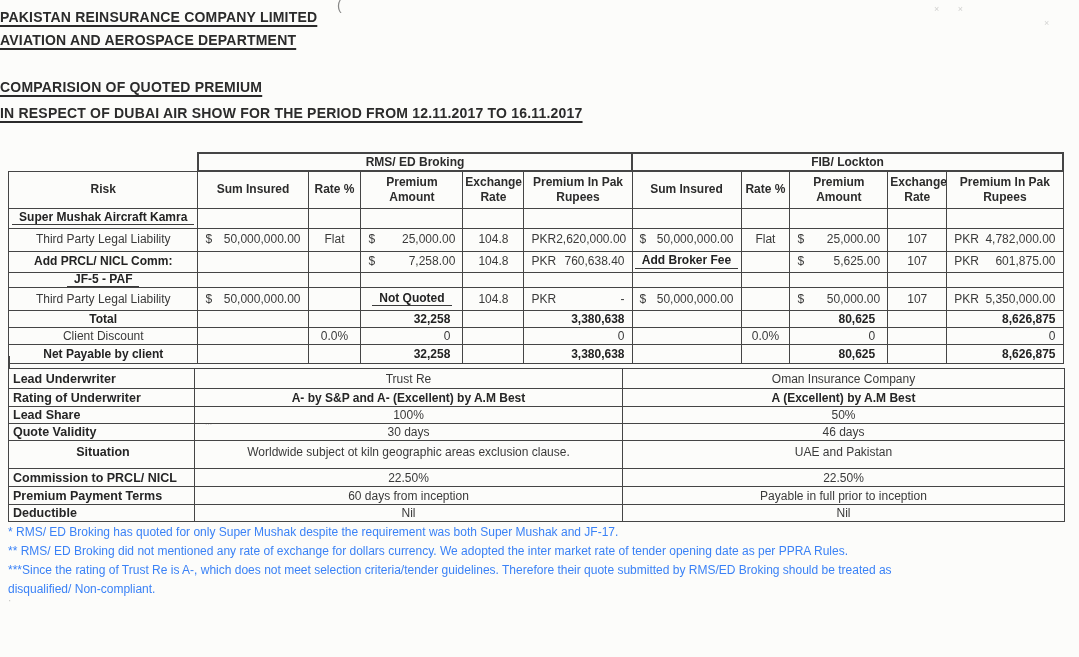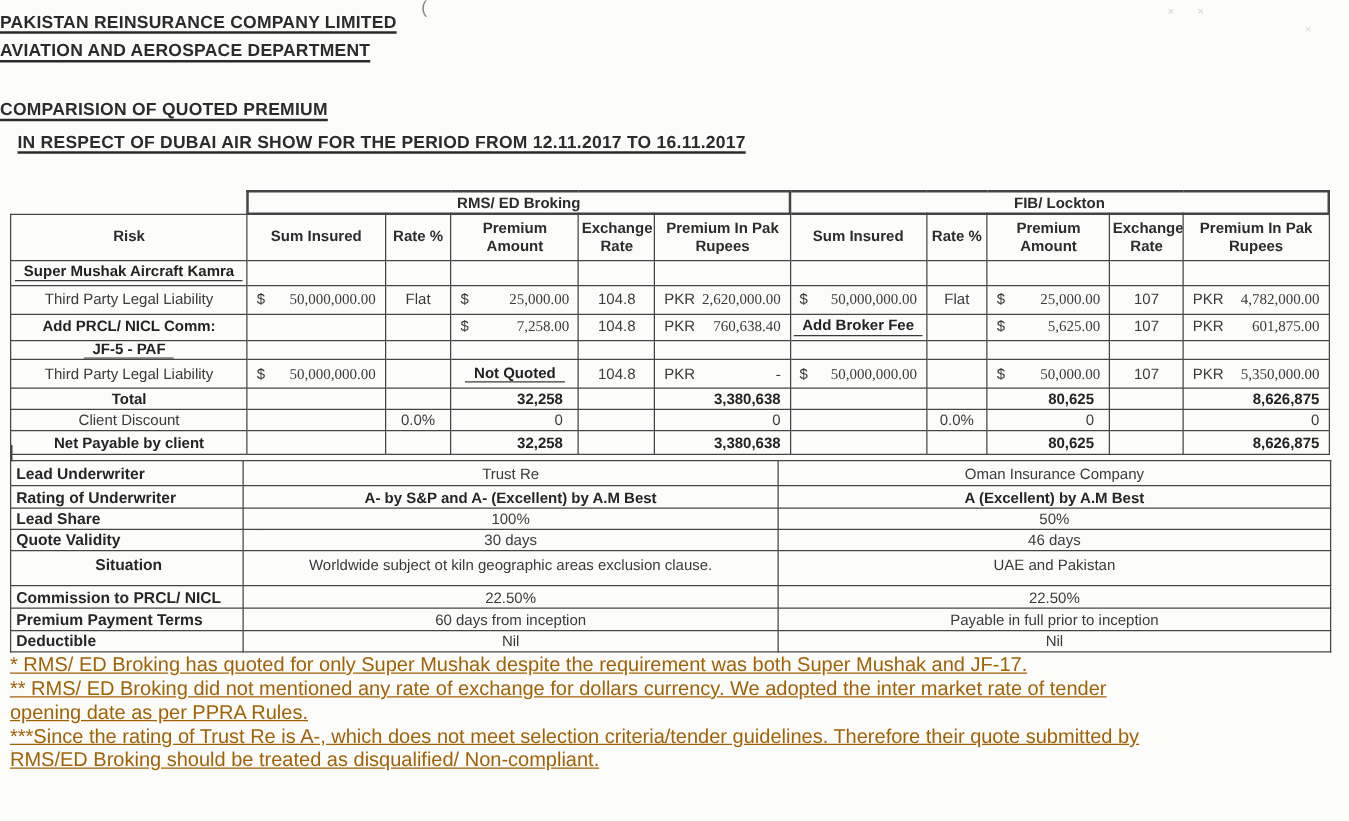--- a/index.html
+++ b/index.html
@@ -18,21 +18,21 @@
   
   .titles { position:absolute; top:6px; left:0; width:892px; text-align:left; }
   .titles .t {
     font-weight:bold; font-size:14px; color:#2b2b2b;
     text-decoration:underline; text-decoration-thickness:1.5px; text-underline-offset:3px;
     letter-spacing:.2px; line-height:22px;
   }
   .titles .t1 { margin-top:0; }
   .titles .t2 { margin-top:1px; }
   .titles .t3 { margin-top:25px; }
-  .titles .t4 { margin-top:4px;margin-left:14px; }
+  .titles .t4 { margin-top:4px; }
 
   
   table { border-collapse:collapse; table-layout:fixed; }
   td, th { overflow:hidden; }
 
   
   .comp { position:absolute; left:8px; top:152px; width:1056px; }
   .comp th, .comp td {
     border:1.5px solid #454545;
     font-size:12px; color:#3a3a3a;
@@ -43,42 +43,42 @@
     font-weight:bold; font-size:12px; color:#2c2c2c;
     white-space:normal; line-height:15px;
   }
   .comp thead .band th { border-width:2px; }
   .comp .nob { border:none; background:transparent; }
   .comp tbody td { white-space:nowrap; line-height:1.05; }
   .comp tbody td.right { text-align:right; padding-right:12px; }
   .comp tbody td.right.pkr { padding-right:7px; }
   .comp td .wrap { display:flex; justify-content:space-between; align-items:center; padding:0 5px; }
   .comp td .sym { text-align:left; }
-  .comp td .val { text-align:left;font-family:Liberation Serif, serif; }
+  .comp td .val { text-align:left; }
   .b, .comp td.b, .comp td.b span { font-weight:bold; color:#232323; }
   .u > span, .u .inner { display:inline-block; border-bottom:1.6px solid #3b3b3b; padding:0 7px 1px 7px; }
 
   
   .terms { position:absolute; left:8px; top:368px; width:1056px; }
   .terms td {
     border:1.5px solid #454545;
     font-size:12px; color:#3a3a3a;
     vertical-align:middle; white-space:nowrap;
   }
   .terms td.lbl { font-weight:bold; font-size:12.5px; color:#262626; text-align:left; padding-left:4px; }
   .terms td.val { text-align:center; }
   .terms tr.tall td { vertical-align:top; padding-top:4px;text-align:center; }
   .terms td.bv { font-weight:bold; color:#262626; }
 
   
   .edge-line { position:absolute; left:8px; top:356px; width:2px; height:13px; background:#454545; }
 
   
   .footnotes { position:absolute; left:8px; top:523px; width:938px; }
-  .footnotes .fn { font-size:16px; color:#a16207; line-height:19px; margin:0;text-decoration:underline; }
+  .footnotes .fn { font-size:12px; color:#3b82f6; line-height:19px; margin:0; }
 
   
   .artifact { position:absolute; color:#6a6a6a; pointer-events:none; }
   .a-paren { left:337px; top:-3px; font-size:14px; opacity:.8; }
   .a-x1 { left:934px; top:4px; font-size:9px; opacity:.30; letter-spacing:8px; }
   .a-x2 { left:1044px; top:18px; font-size:9px; opacity:.28; }
   .a-smudge { left:205px; top:421px; font-size:7px; opacity:.35; }
   .a-dot { left:8px; top:595px; font-size:10px; opacity:.4; }
 </style>
 </head>

